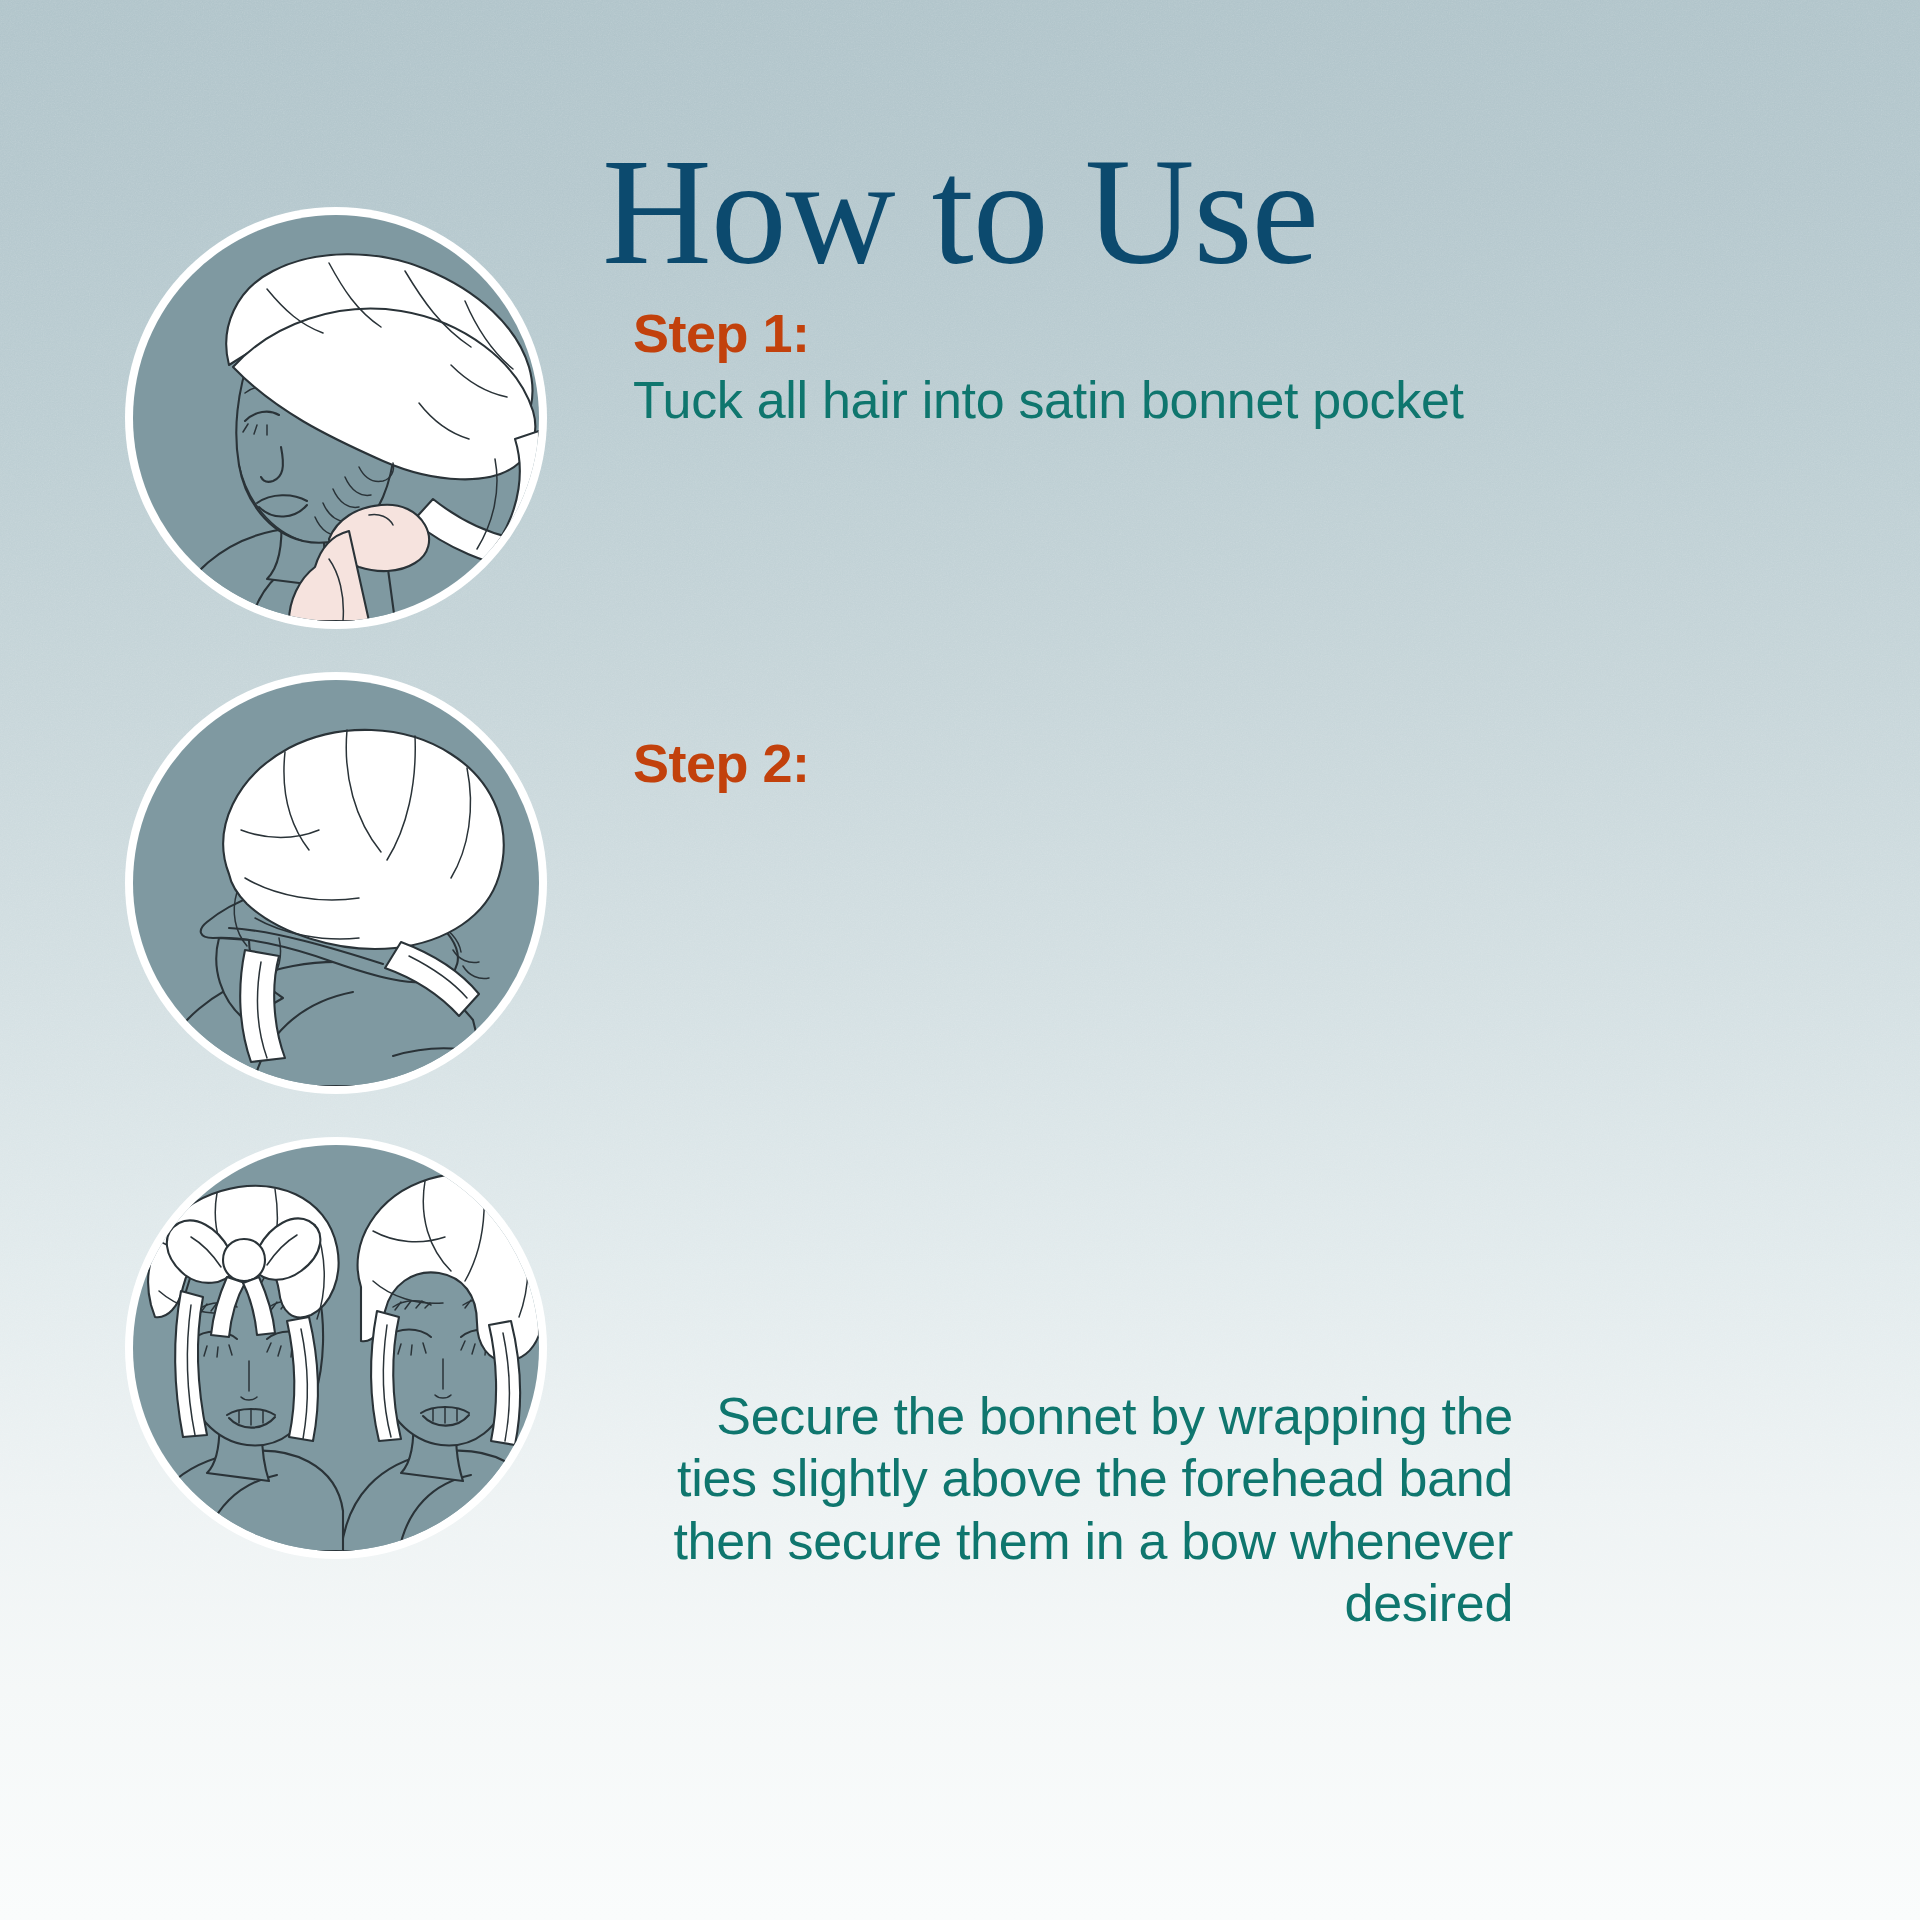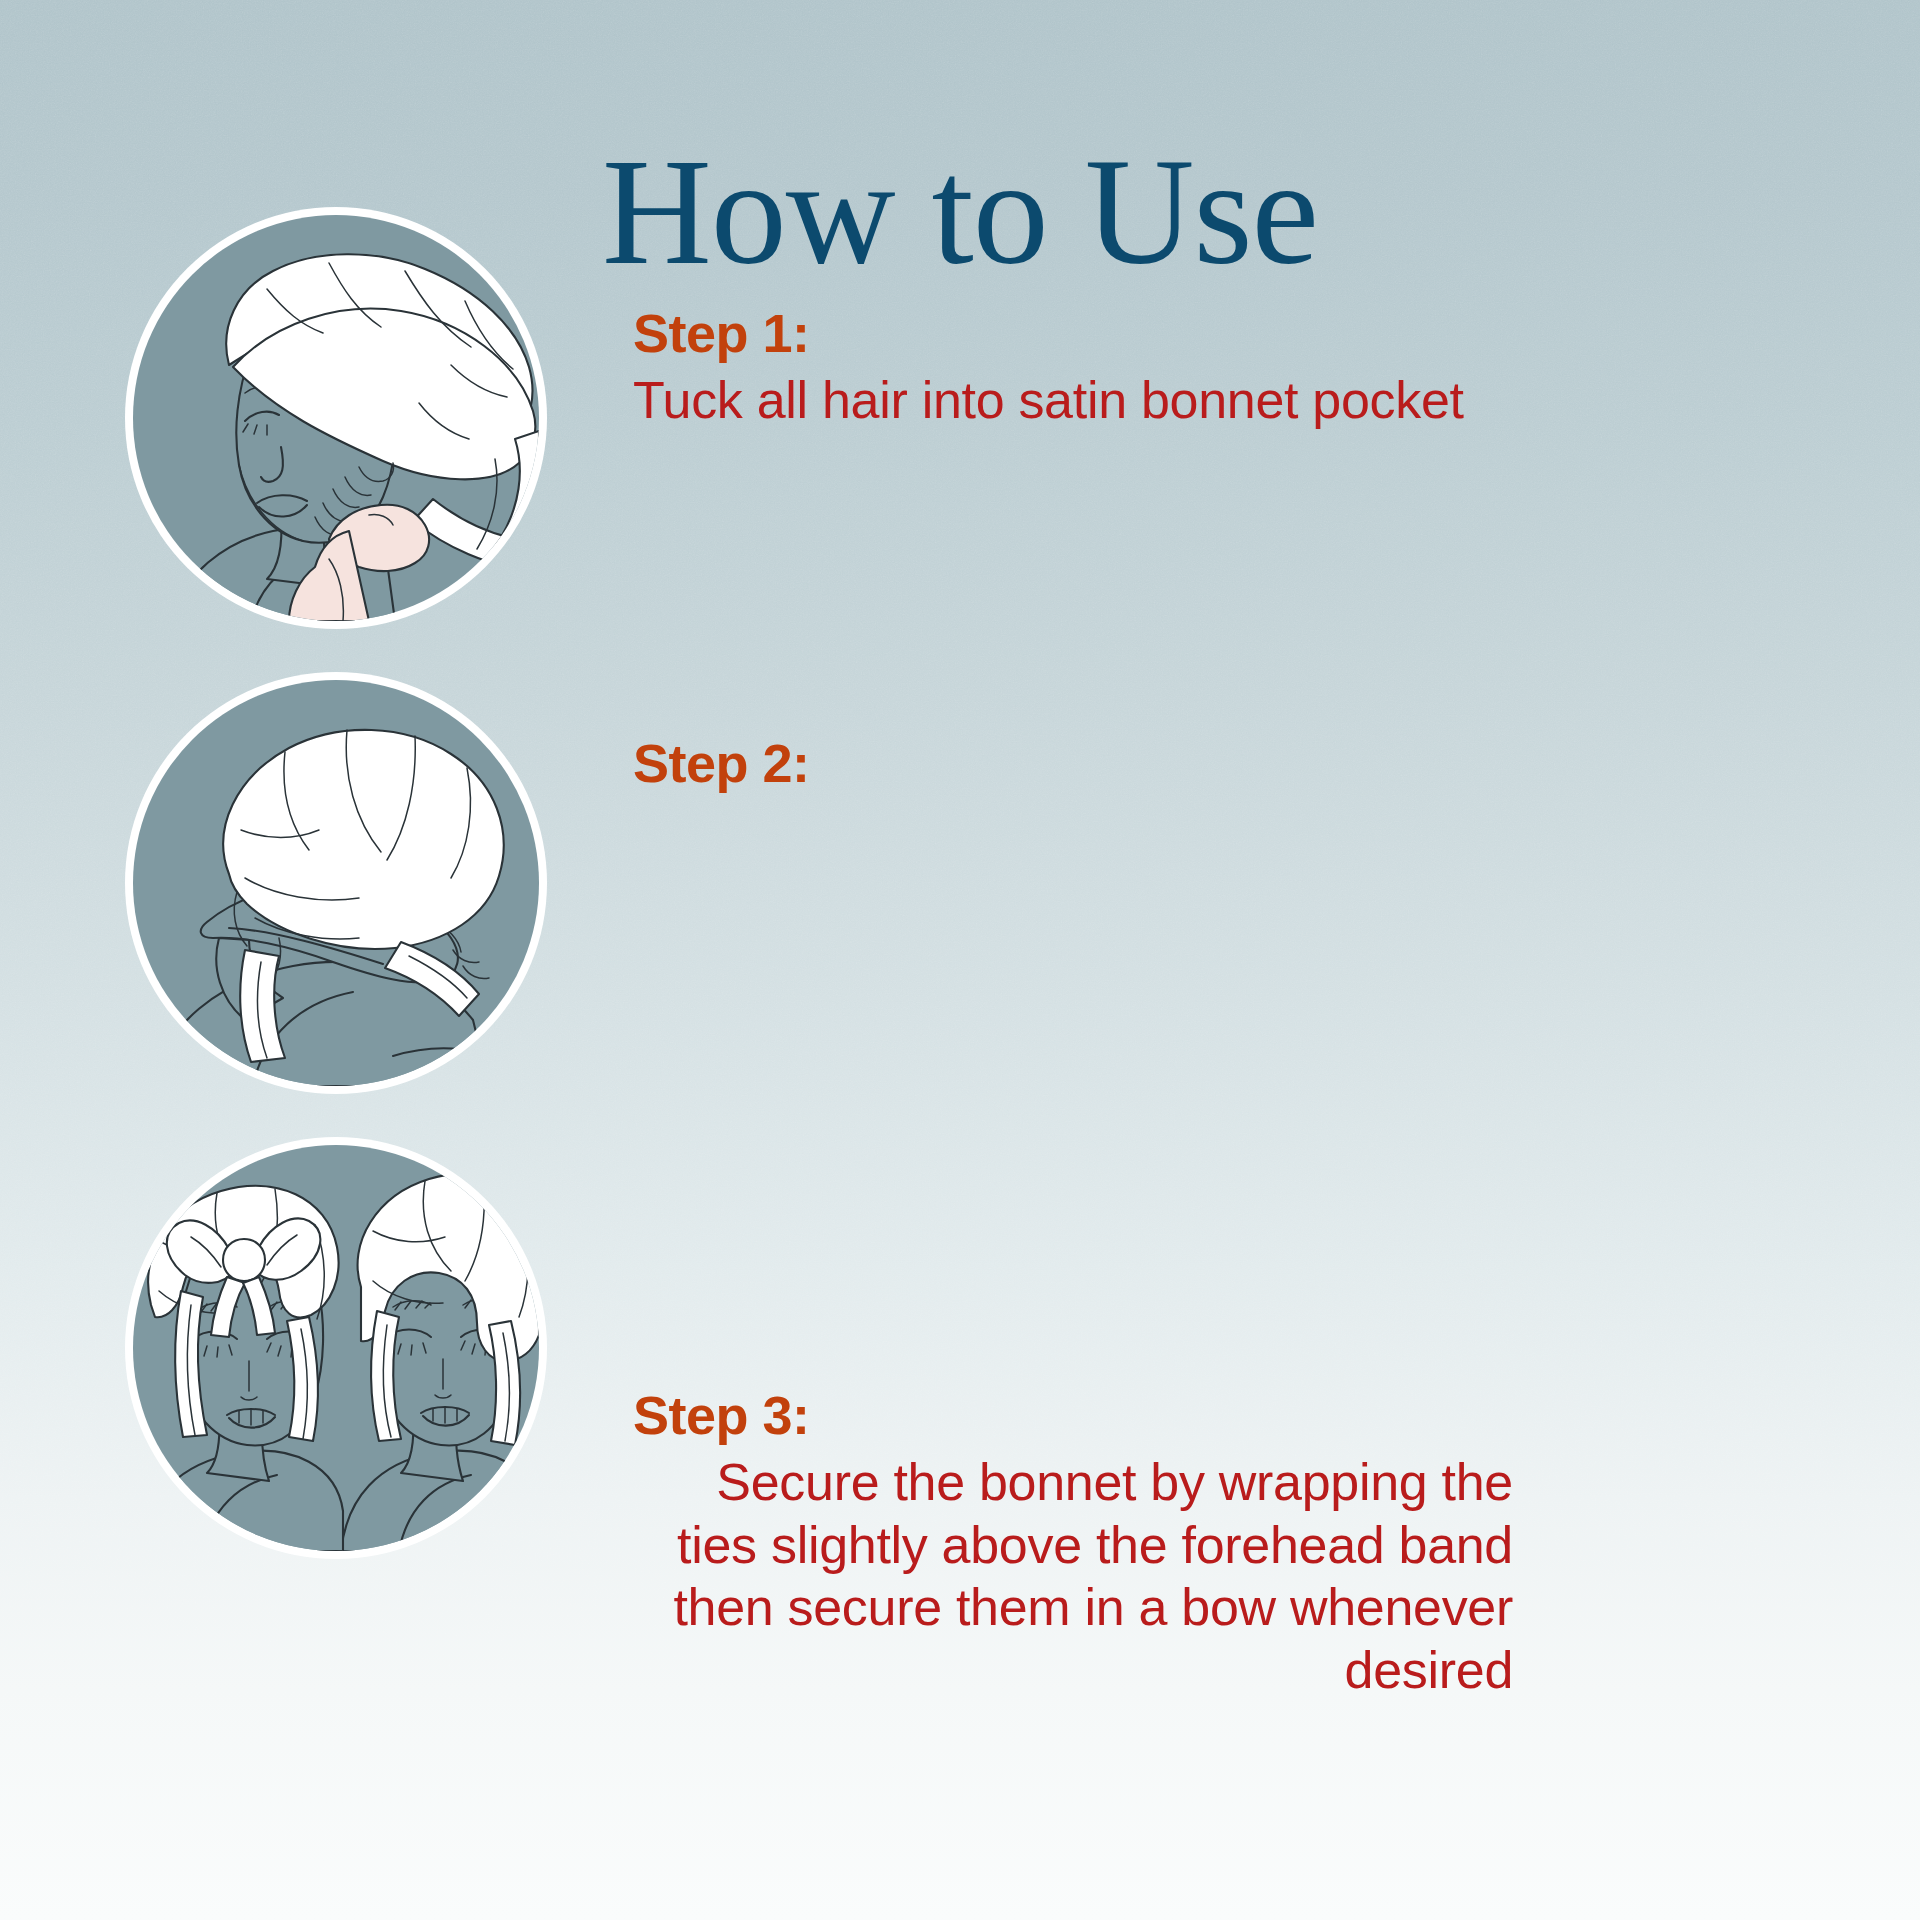--- a/index.html
+++ b/index.html
@@ -79,21 +79,21 @@
     margin:0 0 6px 0;
     color:#c2410c;
   }
   .step-body{
     font-family:"Liberation Sans Narrow","Liberation Sans",sans-serif;
     font-weight:400;
     font-size:52px;
     line-height:1.20;
     letter-spacing:-0.3px;
     margin:0;
-    color:#b91c1c;
+    color:#0f766e;
     max-width:840px;
   }
   #text3 .step-body{max-width:880px;text-align:right;}
   #text3{width:900px;}
 
   
   .ln{fill:none;stroke:#2a3338;stroke-width:2.1;stroke-linecap:round;stroke-linejoin:round;}
   .ln-thin{fill:none;stroke:#2a3338;stroke-width:1.5;stroke-linecap:round;stroke-linejoin:round;}
   .wht{fill:#ffffff;stroke:#2a3338;stroke-width:2.1;stroke-linejoin:round;stroke-linecap:round;}
   .skin{fill:#f6e3de;stroke:#2a3338;stroke-width:2.1;stroke-linejoin:round;stroke-linecap:round;}
@@ -311,16 +311,15 @@
           <path class="ln-thin" d="M58 92 C68 98 80 110 88 122"></path>
           <path class="ln-thin" d="M164 90 C154 96 142 108 134 120"></path>
           <path class="wht" d="M94 132 C86 150 80 170 78 190 L96 192 C98 172 104 152 112 138 Z"></path>
           <path class="wht" d="M126 132 C134 150 140 168 142 188 L124 190 C122 170 116 150 110 138 Z"></path>
         </g>
       </svg>
     </div>
   </div>
 
   <div class="text-col" id="text3">
-    <p class="step-head">Step 3:</p>
     <p class="step-body">Secure the bonnet by wrapping the ties slightly above the forehead band then secure them in a bow whenever desired</p>
   </div>
 </div>
 
 </body></html>

